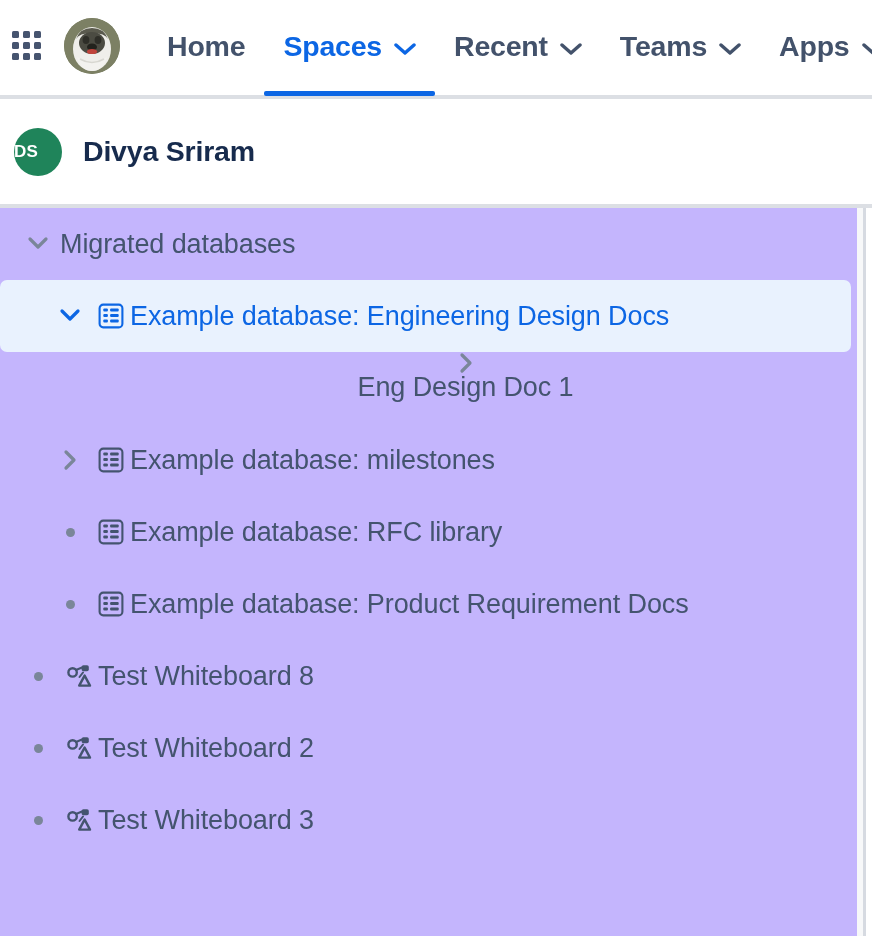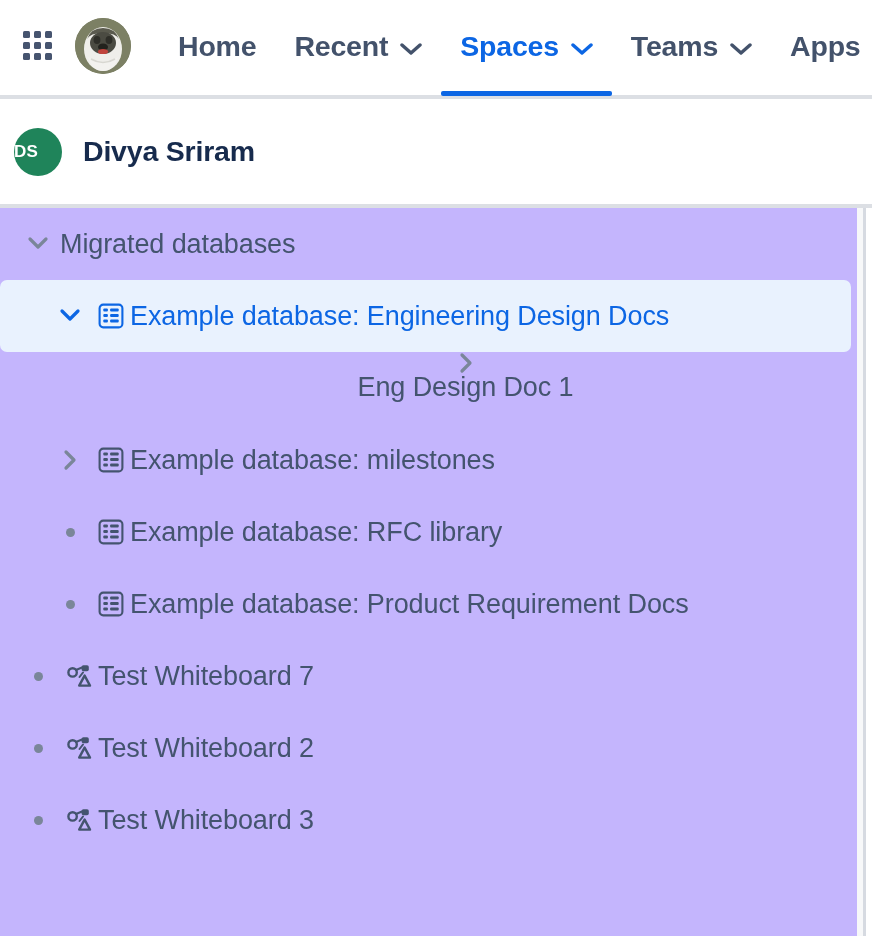--- a/index.html
+++ b/index.html
@@ -22,21 +22,21 @@
     box-sizing: border-box;
     background: #ffffff;
     display: flex;
     align-items: flex-start;
     border-bottom: 4px solid #dcdfe4;
   }
   .nav-inner {
     display: flex;
     align-items: center;
     height: 92px;
-    padding-left: 23px;
+    padding-left: 12px;
     width: 100%;
     box-sizing: border-box;
   }
 
   
   .grid-icon {
     width: 30px;
     height: 30px;
     display: grid;
     grid-template-columns: repeat(3, 7px);
@@ -238,37 +238,37 @@
         <path d="M16 41 q12 7 24 0" stroke="#d8d7d1" stroke-width="1.6" fill="none"></path>
       </svg>
     </div>
 
     <div class="nav-items">
 
       <div class="nav-item">
         <span>Home</span>
       </div>
 
+      <div class="nav-item active">
+        <span>Spaces</span>
+        <span class="chev">
+          <svg width="22" height="14" viewBox="0 0 22 14">
+              <path d="M2 3 L11 11 L20 3" stroke="#0c66e4" stroke-width="3.4" fill="none" stroke-linecap="round" stroke-linejoin="round"></path>
+            </svg>
+        </span>
+        <span class="nav-underline"></span>
+      </div>
+
       <div class="nav-item">
         <span>Recent</span>
         <span class="chev">
           <svg width="22" height="14" viewBox="0 0 22 14">
               <path d="M2 3 L11 11 L20 3" stroke="#43526b" stroke-width="3.4" fill="none" stroke-linecap="round" stroke-linejoin="round"></path>
             </svg>
         </span>
-      </div>
-
-      <div class="nav-item active">
-        <span>Spaces</span>
-        <span class="chev">
-          <svg width="22" height="14" viewBox="0 0 22 14">
-              <path d="M2 3 L11 11 L20 3" stroke="#0c66e4" stroke-width="3.4" fill="none" stroke-linecap="round" stroke-linejoin="round"></path>
-            </svg>
-        </span>
-        <span class="nav-underline"></span>
       </div>
 
       <div class="nav-item">
         <span>Teams</span>
         <span class="chev">
           <svg width="22" height="14" viewBox="0 0 22 14">
               <path d="M2 3 L11 11 L20 3" stroke="#43526b" stroke-width="3.4" fill="none" stroke-linecap="round" stroke-linejoin="round"></path>
             </svg>
         </span>
       </div>
@@ -407,21 +407,21 @@
           <span>
             <svg width="28" height="28" viewBox="0 0 28 28">
               <path d="M11 8 L17 5.5" stroke="#44546f" stroke-width="2" stroke-linecap="round"></path>
               <path d="M18 10.5 L14.5 15" stroke="#44546f" stroke-width="2" stroke-linecap="round"></path>
               <circle cx="7.6" cy="10.4" r="4.2" stroke="#44546f" stroke-width="2.4" fill="none"></circle>
               <rect x="16.6" y="3.2" width="7.2" height="6" rx="1.8" fill="#44546f"></rect>
               <path d="M14.2 23.6 L19.6 13.6 L25 23.6 Z" stroke="#44546f" stroke-width="2.4" fill="none" stroke-linejoin="round"></path>
             </svg>
           </span>
         </span>
-        <span class="row-label">Test Whiteboard 7</span>
+        <span class="row-label">Test Whiteboard 8</span>
       </div>
       <div class="tree-row ind-1">
         <span class="twisty">
           <span class="dot"></span>
         </span>
         <span class="row-icon">
           <span>
             <svg width="28" height="28" viewBox="0 0 28 28">
               <path d="M11 8 L17 5.5" stroke="#44546f" stroke-width="2" stroke-linecap="round"></path>
               <path d="M18 10.5 L14.5 15" stroke="#44546f" stroke-width="2" stroke-linecap="round"></path>

